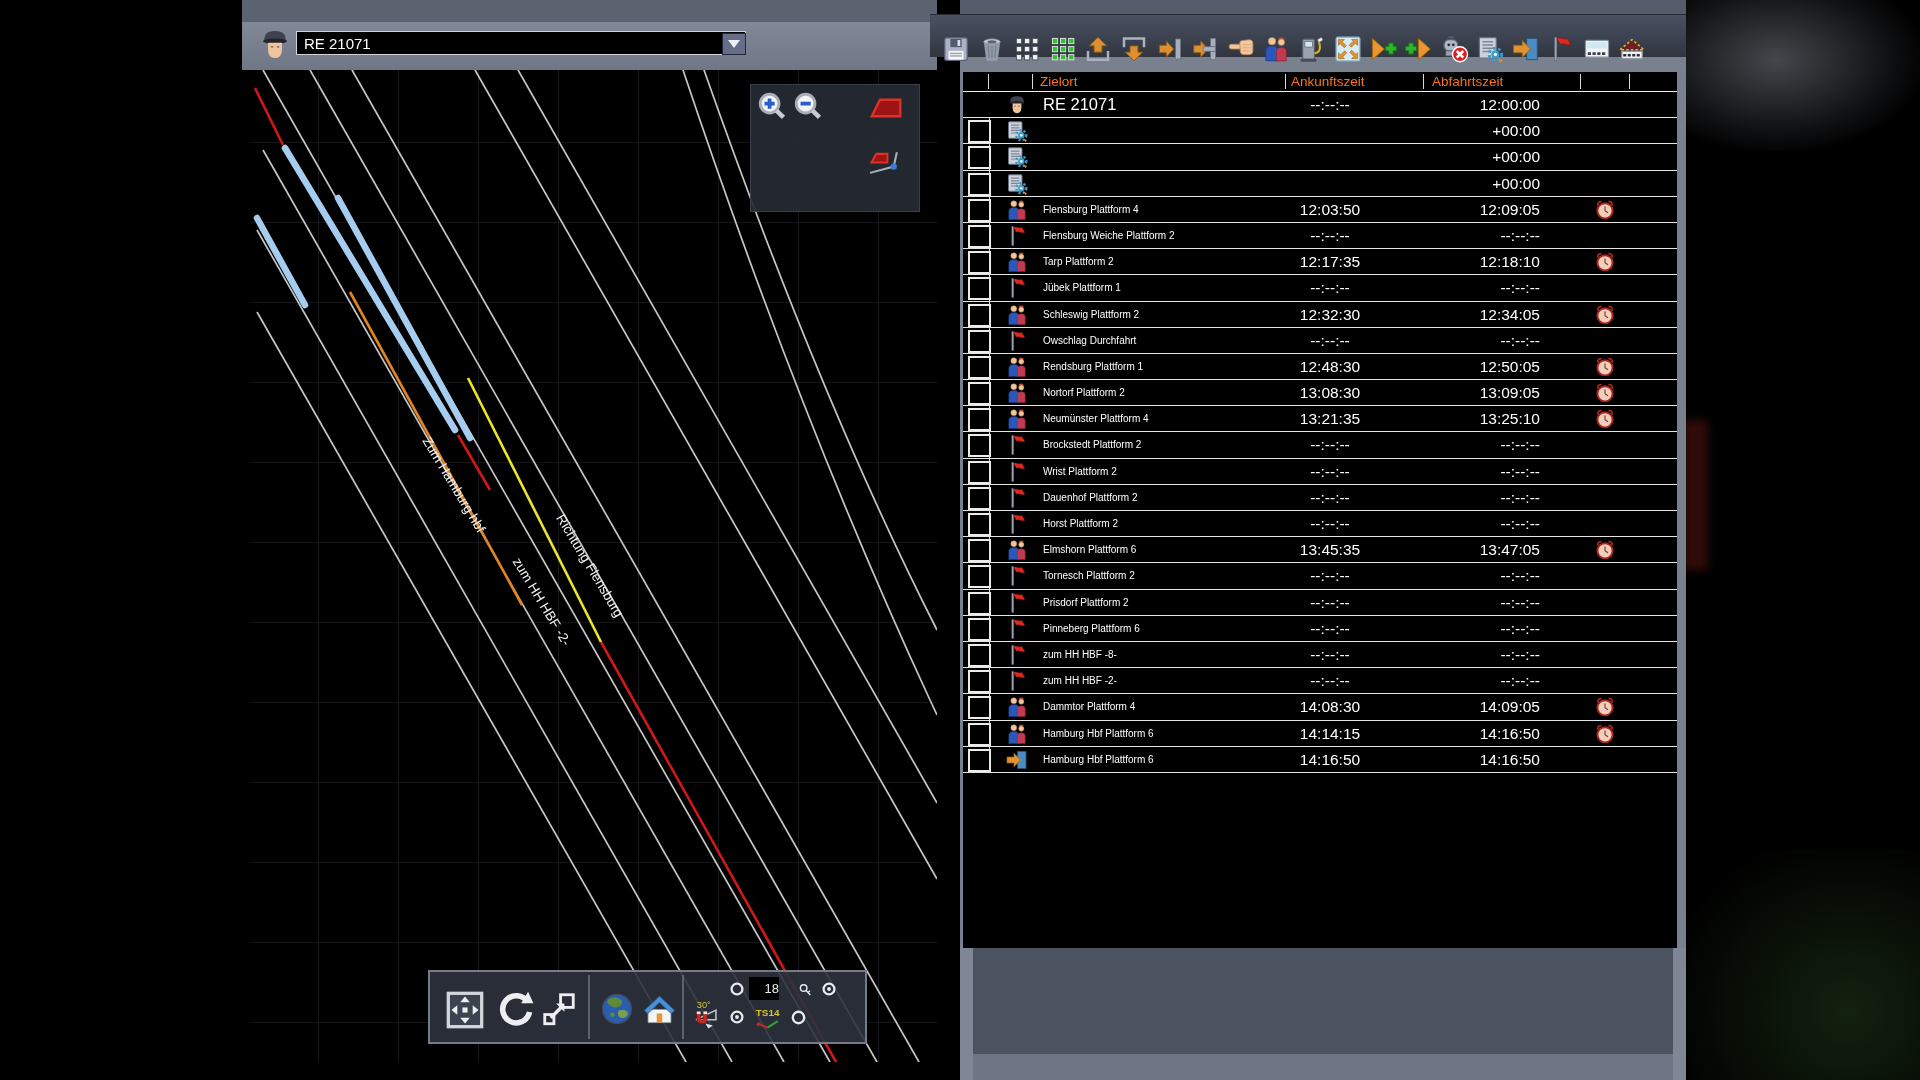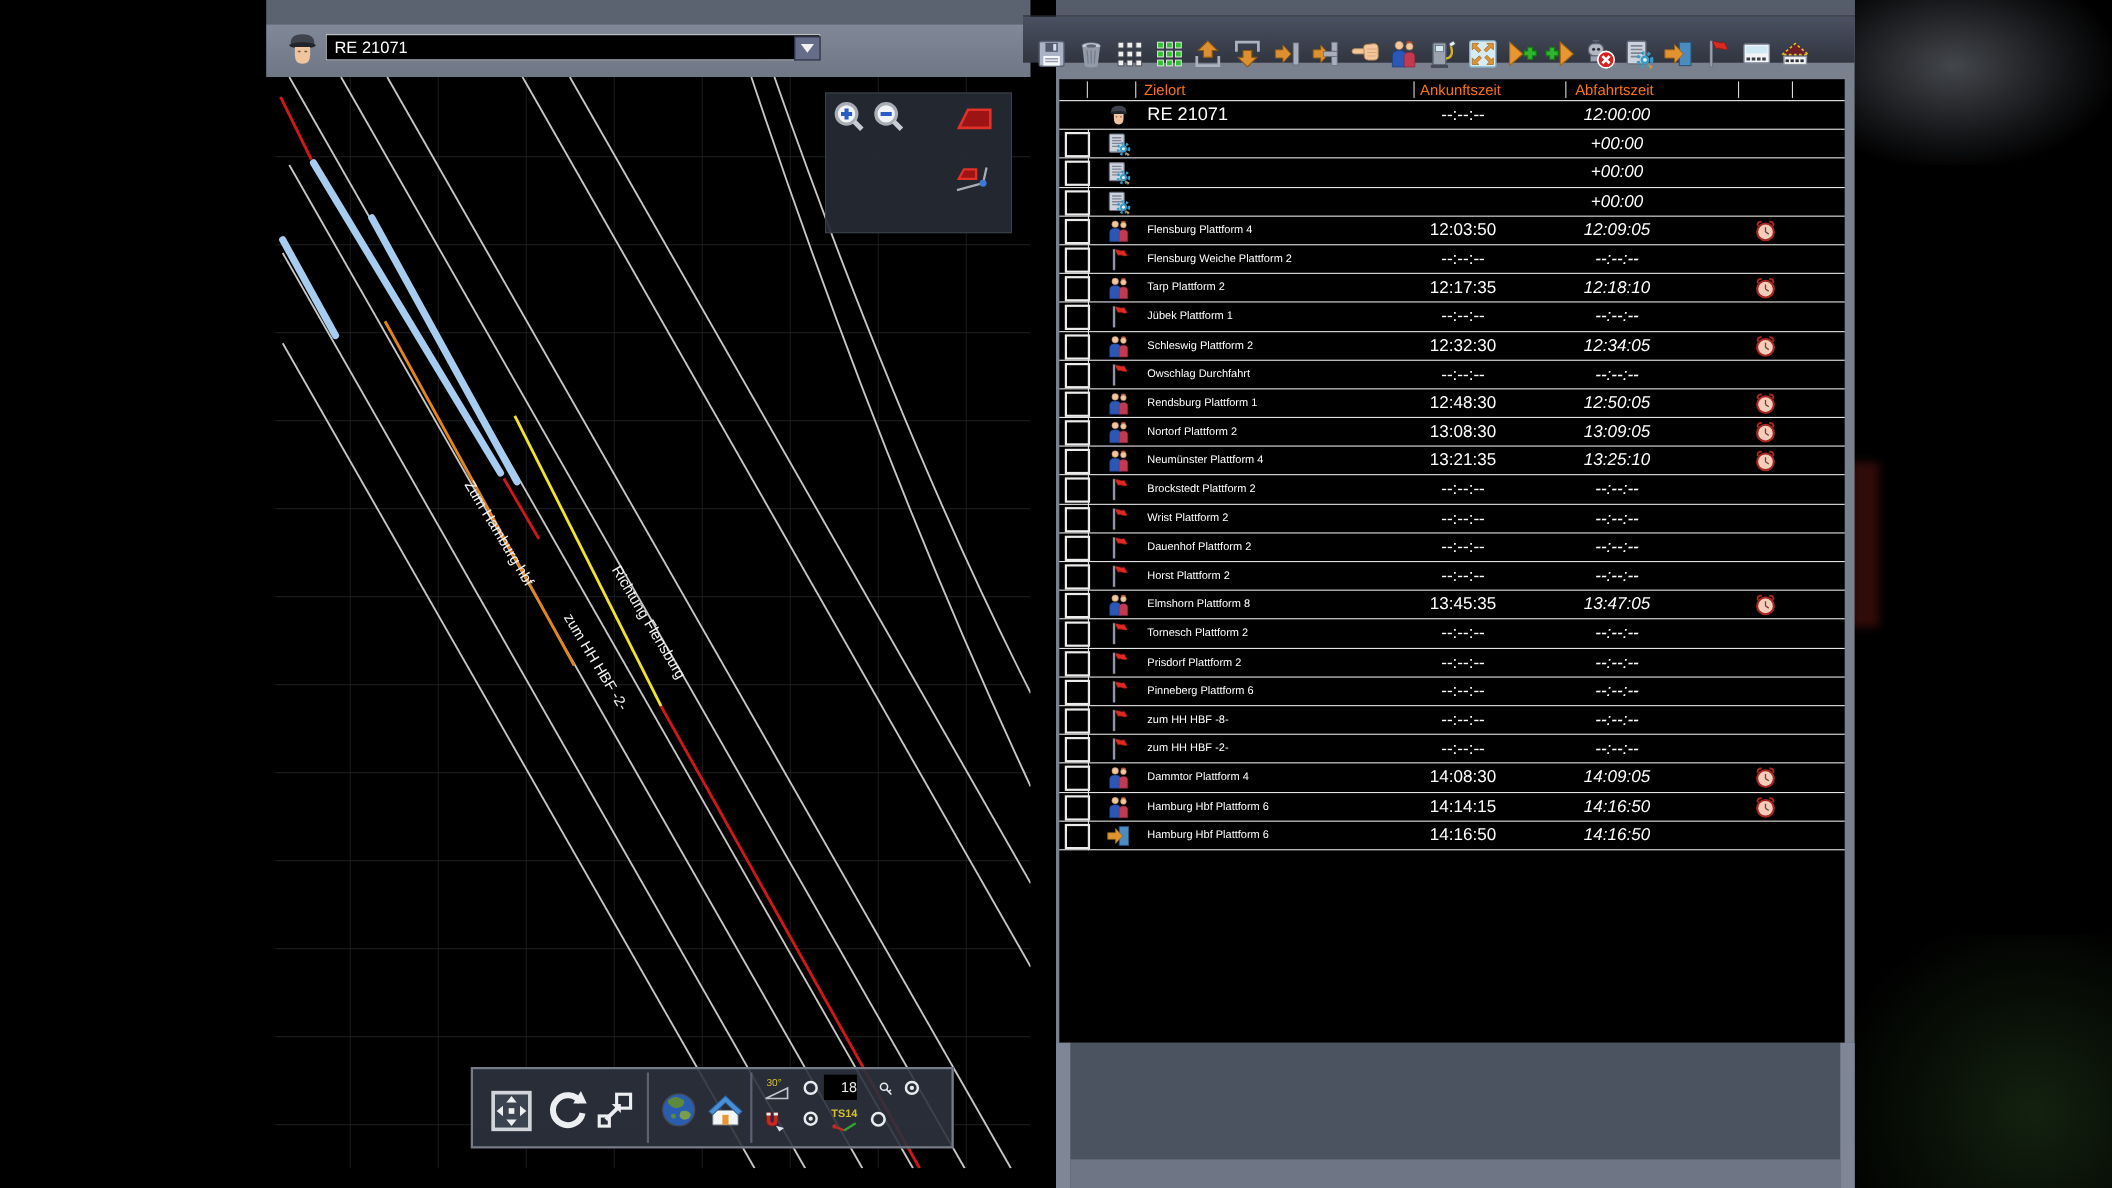--- a/index.html
+++ b/index.html
@@ -47,21 +47,21 @@
   #thead{position:absolute;left:0;top:0;width:714px;height:19px;border-bottom:1px solid #f0f0f0;}
   .th{position:absolute;top:0;color:#f97316;font-size:13.5px;line-height:19px;}
   .tick{position:absolute;top:2px;width:1px;height:15px;background:#dadada;}
   #rows{position:absolute;left:0;top:20px;width:714px;}
   .row{position:relative;width:714px;height:26.2px;border-bottom:1px solid #e4e4e4;box-sizing:border-box;}
   .cb{position:absolute;left:5px;top:2px;width:19px;height:19px;border:2px solid #ececec;background:transparent;cursor:pointer;}
   .row-icon{position:absolute;left:42px;top:1px;width:24px;height:24px;line-height:0;}
   .c-ziel{position:absolute;left:80px;top:0;width:215px;color:#fff;font-size:10px;line-height:25px;
     white-space:nowrap;}
   .c-ank{position:absolute;left:297px;top:0;width:140px;color:#fff;font-size:15.5px;line-height:25px;text-align:center;}
-  .c-abf{position:absolute;left:437px;top:0;width:140px;color:#fff;font-size:15.5px;line-height:25px;text-align:center;font-style:italic;}
+  .c-abf{position:absolute;left:437px;top:0;width:140px;color:#fff;font-size:15.5px;line-height:25px;text-align:right;}
   .c-alarm{position:absolute;left:630px;top:1px;width:24px;height:24px;line-height:0;}
   .row.head-row .c-ziel{font-size:16.5px;}
   #cb-divider{position:absolute;left:25.5px;top:46px;width:1px;background:#e4e4e4;}
 
   
   #bottom-panel{left:960px;top:948px;width:726px;height:132px;background:#4b5260;}
   #bottom-panel .edge-l{position:absolute;left:0;top:0;width:13px;height:132px;background:#7f8797;}
   #bottom-panel .edge-r{position:absolute;right:0;top:0;width:13px;height:132px;background:#7f8797;}
   #bottom-panel .edge-b{position:absolute;left:13px;bottom:0;width:700px;height:26px;background:#6e7686;}
   #ok-button{left:1472px;top:965px;width:171px;height:80px;background:rgba(95,103,118,.55);
@@ -178,21 +178,21 @@
         <circle cx="12" cy="12" r="9.2" fill="#2a5cb0" stroke="#444a56" stroke-width="0.8"></circle>
         <path d="M6.2 6.2 Q9.6 3.4 13 5.4 Q16.6 6.4 14.4 9.6 Q11 12.2 8 10 Q4.8 8.2 6.2 6.2 Z" fill="#5e8a3c"></path>
         <path d="M13.4 12.8 Q17.8 11.8 19 14.8 Q18 18.4 13.8 17.4 Q11.4 15.4 13.4 12.8 Z" fill="#7a9e4e"></path>
         <path d="M8 14.4 Q10 13.8 10.6 15.6 Q10 17.6 8.2 16.8 Q7 15.6 8 14.4 Z" fill="#5e8a3c"></path>
       </svg></span>
   <span class="abs svg-btn" style="left:641px;top:991px;"><svg viewBox="0 0 24 24" width="37" height="37">
         <path d="M4.6 12 H19.4 V20.5 H4.6 Z" fill="#f4f5f7" stroke="#9aa0aa" stroke-width="0.5"></path>
         <path d="M2.2 12.6 L12 3.4 L21.8 12.6 L19.6 14.6 L12 7.4 L4.4 14.6 Z" fill="#4a90d8" stroke="#2a5c96" stroke-width="0.6"></path>
         <rect x="10.2" y="14.6" width="3.6" height="5.9" fill="#e8962f"></rect>
       </svg></span>
-  <span class="abs svg-btn" style="left:693px;top:977px;"><svg viewBox="0 0 24 24" width="26" height="26">
+  <span class="abs svg-btn" style="left:693px;top:998px;"><svg viewBox="0 0 24 24" width="26" height="26">
         <text x="3.5" y="9.5" font-size="8.5" fill="#d8c22a" font-family="Liberation Sans, sans-serif">30°</text>
         <path d="M2.8 20 H21.2 L21.2 11.2 Z" fill="none" stroke="#c2c6cc" stroke-width="1.4"></path>
       </svg></span>
   <span class="abs svg-btn" style="left:728px;top:980px;"><svg viewBox="0 0 24 24" width="18" height="18">
         <circle cx="12" cy="12" r="7.2" fill="none" stroke="#e8eaee" stroke-width="3"></circle>
       </svg></span>
   <div class="abs" id="zoom-value-box">18</div>
   <span class="abs svg-btn" style="left:797px;top:982px;"><svg viewBox="0 0 24 24" width="17" height="17">
         <circle cx="9.4" cy="8.4" r="4.6" fill="none" stroke="#e8eaee" stroke-width="2"></circle>
         <path d="M12.6 11.8 L18.8 18.4 M15.4 14.8 l2.8 -2.4" stroke="#e8eaee" stroke-width="2" fill="none"></path>
@@ -614,21 +614,21 @@
         </div>
         <div class="row">
           <div class="cb"></div>
           <span class="row-icon"><svg viewBox="0 0 24 24" width="24" height="24">
               <circle cx="8.8" cy="5.8" r="3" fill="#f2c79c" stroke="#a8795c" stroke-width="0.5"></circle>
               <path d="M3.8 21.5 V13.5 Q3.8 9.6 8.8 9.6 Q13.8 9.6 13.8 13.5 V21.5 Z" fill="#2b57b8" stroke="#1a3a80" stroke-width="0.5"></path>
               <path d="M14.2 4.2 Q16.4 2.6 18.2 4.4" fill="none" stroke="#b84a2a" stroke-width="1.6"></path>
               <circle cx="16.3" cy="6.6" r="2.6" fill="#f2c79c" stroke="#a8795c" stroke-width="0.5"></circle>
               <path d="M12.4 21.5 V14 Q12.4 10.8 16.3 10.8 Q20.2 10.8 20.2 14 V21.5 Z" fill="#c23a50" stroke="#8a2438" stroke-width="0.5"></path>
             </svg></span>
-          <span class="c-ziel">Elmshorn Plattform 8</span>
+          <span class="c-ziel">Elmshorn Plattform 6</span>
           <span class="c-ank">13:45:35</span>
           <span class="c-abf">13:47:05</span>
           <span class="c-alarm"><svg viewBox="0 0 24 24" width="24" height="24">
               <path d="M5 7.6 Q4 3.4 8.6 3.6" fill="none" stroke="#a82620" stroke-width="1.8"></path>
               <path d="M19 7.6 Q20 3.4 15.4 3.6" fill="none" stroke="#a82620" stroke-width="1.8"></path>
               <circle cx="12" cy="12.8" r="7.6" fill="#f5cdbb" stroke="#a82620" stroke-width="1.9"></circle>
               <path d="M12 12.8 V8.6 M12 12.8 l3 2" stroke="#6e4436" stroke-width="1.2" fill="none"></path>
             </svg></span>
         </div>
         <div class="row">

